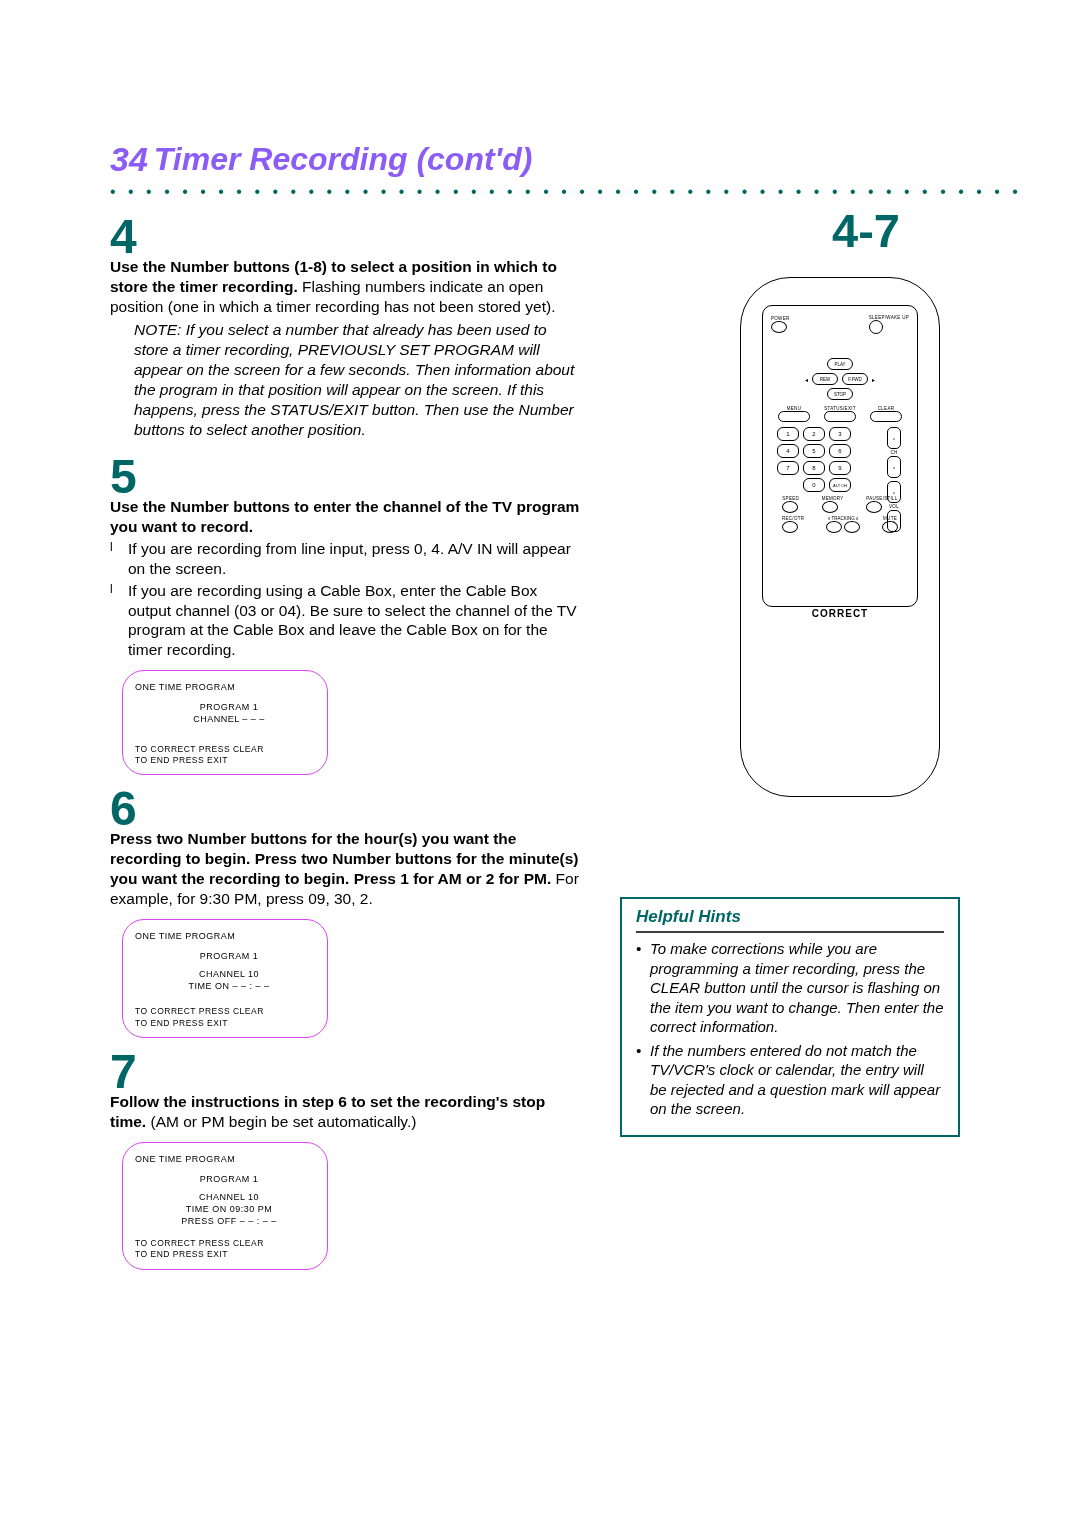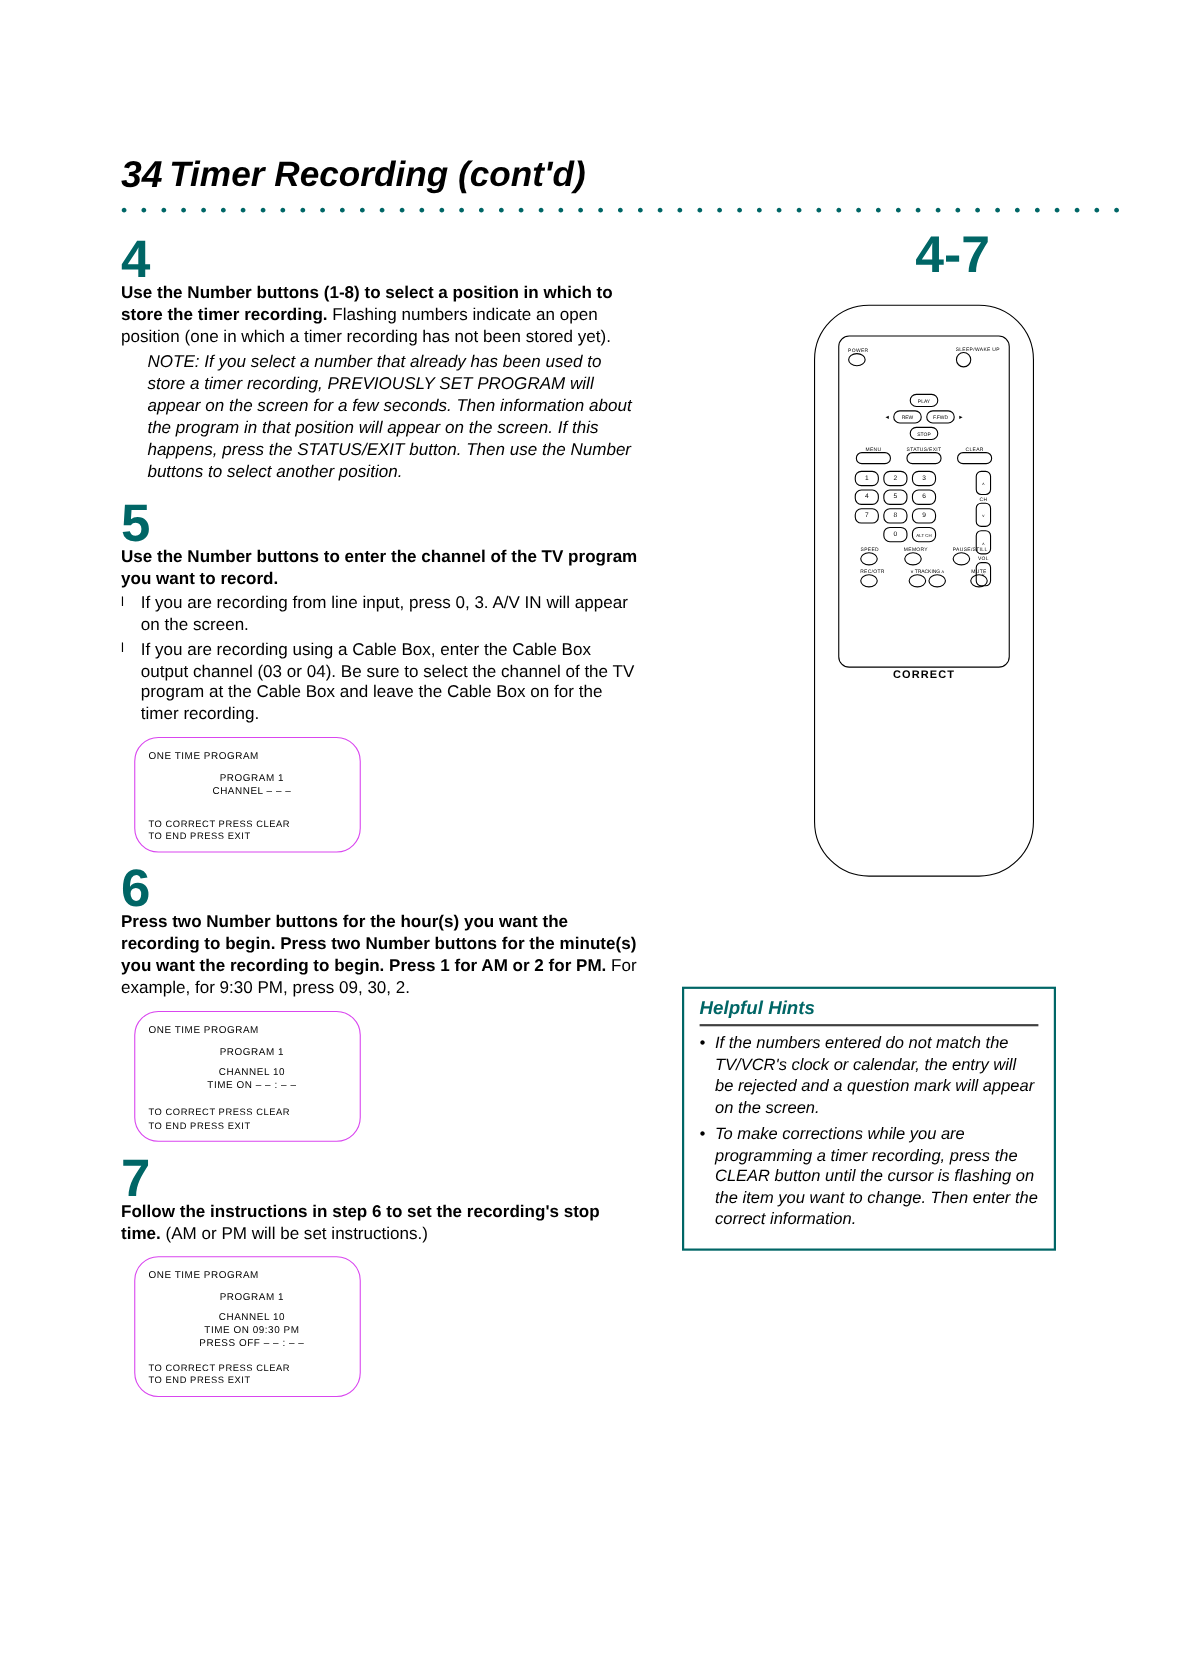--- a/index.html
+++ b/index.html
@@ -12,23 +12,23 @@
   }
   .page {
     position: relative;
     width: 1080px;
     height: 1525px;
     box-sizing: border-box;
     padding: 140px 60px 60px 110px;
   }
   .title-row {
     display: flex;
-    align-items: flex-start;
+    align-items: center;
     gap: 6px;
-    color: #000000;
+    color: #8b5cf6;
     margin-bottom: 4px;
   }
   .page-num {
     font-size: 34px;
     font-style: italic;
     font-weight: 700;
     font-family: "Arial Narrow", Arial, sans-serif;
   }
   .page-title {
     font-size: 32px;
@@ -245,21 +245,21 @@
 
       <div class="step-num">4</div>
       <div class="body">
         <span class="bold">Use the Number buttons (1-8) to select a position in which to store the timer recording.</span><span> Flashing numbers indicate an open position (one in which a timer recording has not been stored yet).</span>
       </div>
       <div class="body ital" style="margin-top:4px">NOTE: If you select a number that already has been used to store a timer recording, PREVIOUSLY SET PROGRAM will appear on the screen for a few seconds. Then information about the program in that position will appear on the screen. If this happens, press the STATUS/EXIT button. Then use the Number buttons to select another position.</div>
 
       <div class="step-num" style="margin-top:14px">5</div>
       <div class="body bold">Use the Number buttons to enter the channel of the TV program you want to record.</div>
       <ul class="bullets body">
-        <li>If you are recording from line input, press 0, 3. A/V IN will appear on the screen.</li>
+        <li>If you are recording from line input, press 0, 4. A/V IN will appear on the screen.</li>
         <li>If you are recording using a Cable Box, enter the Cable Box output channel (03 or 04). Be sure to select the channel of the TV program at the Cable Box and leave the Cable Box on for the timer recording.</li>
       </ul>
       <div class="osd">
         <div class="t">ONE TIME PROGRAM</div>
         <div class="mid">
           <div>PROGRAM   1</div>
           <div>CHANNEL   – – –</div>
         </div>
         <div class="b">TO CORRECT PRESS CLEAR</div>
         <div class="b">TO END PRESS EXIT</div>
@@ -276,21 +276,21 @@
           <div style="height:6px"></div>
           <div>CHANNEL   10</div>
           <div>TIME ON     – – : – –</div>
         </div>
         <div class="b">TO CORRECT PRESS CLEAR</div>
         <div class="b">TO END PRESS EXIT</div>
       </div>
 
       <div class="step-num" style="margin-top:10px">7</div>
       <div class="body">
-        <span class="bold">Follow the instructions in step 6 to set the recording's stop time.</span><span> (AM or PM will be set instructions.)</span>
+        <span class="bold">Follow the instructions in step 6 to set the recording's stop time.</span><span> (AM or PM begin be set automatically.)</span>
       </div>
       <div class="osd">
         <div class="t">ONE TIME PROGRAM</div>
         <div class="mid" style="margin-bottom:10px">
           <div>PROGRAM   1</div>
           <div style="height:6px"></div>
           <div>CHANNEL   10</div>
           <div>TIME ON    09:30 PM</div>
           <div>PRESS OFF    – – : – –</div>
         </div>
@@ -398,19 +398,19 @@
                 <div class="cbtn"></div>
               </div>
           </div>
         </div>
         <div class="brand">CORRECT</div>
       </div>
 
       <div class="hints-box">
         <div class="hints-title">Helpful Hints</div>
         <ul class="hints-list">
+          <li>To make corrections while you are programming a timer recording, press the CLEAR button until the cursor is flashing on the item you want to change. Then enter the correct information.</li>
           <li>If the numbers entered do not match the TV/VCR's clock or calendar, the entry will be rejected and a question mark will appear on the screen.</li>
-          <li>To make corrections while you are programming a timer recording, press the CLEAR button until the cursor is flashing on the item you want to change. Then enter the correct information.</li>
         </ul>
       </div>
     </div>
   </div>
 </div>
 
 </body></html>

